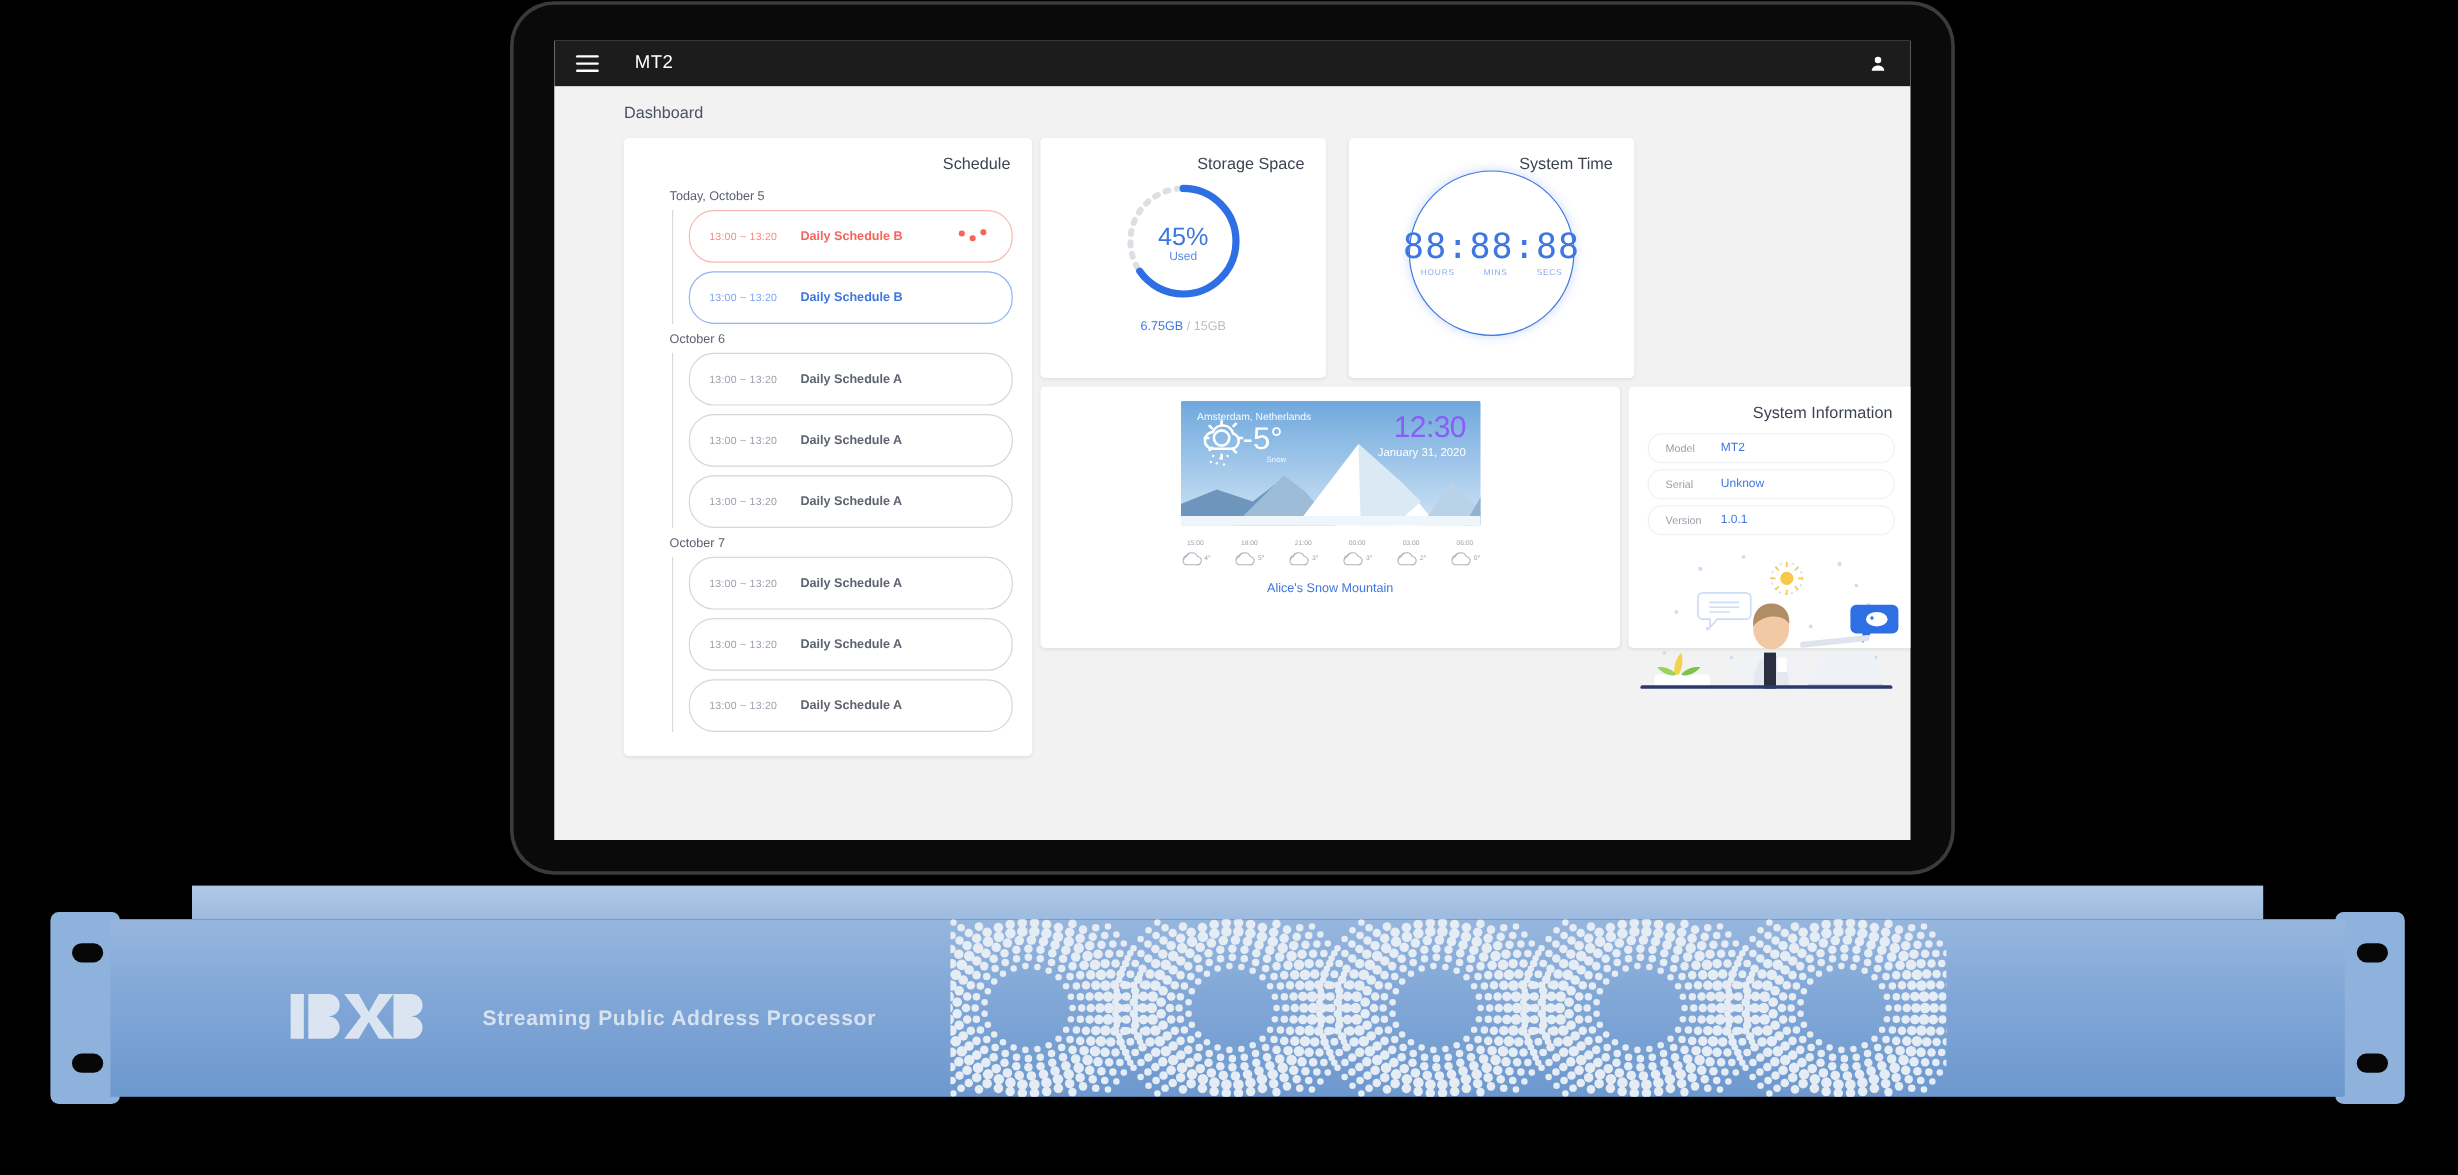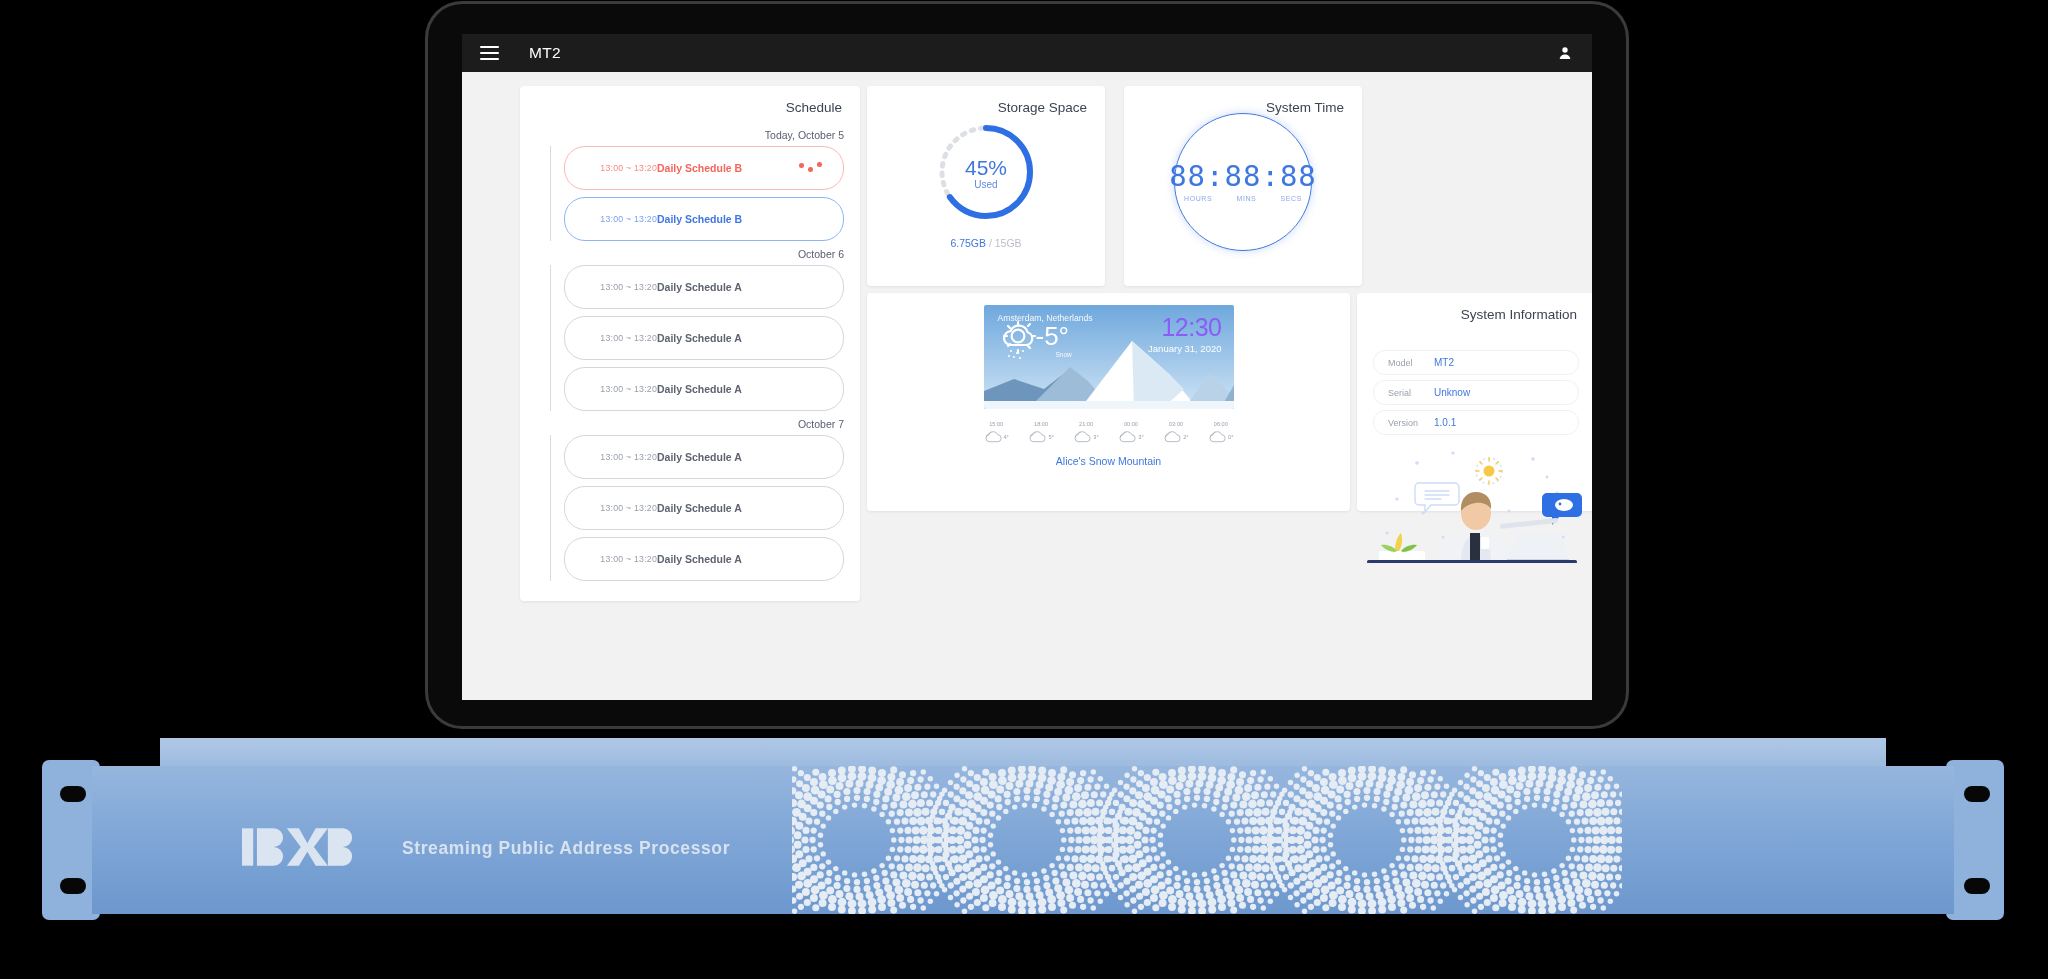--- a/index.html
+++ b/index.html
@@ -24,21 +24,21 @@
 
   
   #page{background:#f2f2f2;height:628px;padding:14px 0 0 58px;box-sizing:border-box;}
   #crumb{font-size:13.5px;color:#4a5160;margin-bottom:14px;}
   #grid{display:flex;gap:7px;align-items:flex-start;}
   .card{background:#fff;border-radius:4px;box-shadow:0 1px 3px rgba(0,0,0,.07);}
   .card-title{font-size:13.5px;color:#3c4352;padding:14px 18px 0 18px;text-align:right;}
 
   
   #schedule{width:340px;height:515px;overflow:hidden;}
-  #sched-body{padding:10px 16px 0 18px;text-align:right;}
+  #sched-body{padding:10px 16px 0 28px;}
   .day-label{font-size:10.5px;color:#5a6070;margin:4px 0 5px 10px;}
   .day-group{border-left:1.4px solid #d8dade;margin-left:12px;padding-left:13px;}
   .ev{height:42px;border:1.1px solid #d4d7dc;border-radius:21px;display:flex;align-items:center;
       padding:0 16px;margin-bottom:7px;background:#fff;position:relative;}
   .ev .t{font-size:8.8px;color:#9aa0ab;width:76px;flex:none;letter-spacing:.2px;}
   .ev .n{font-size:10.5px;color:#5d636f;font-weight:bold;}
   .ev.red{border-color:#f9b9b4;}
   .ev.red .t{color:#f78a83;} .ev.red .n{color:#f4655c;}
   .ev.blue{border-color:#8fb4f7;}
   .ev.blue .t{color:#7ba2ef;} .ev.blue .n{color:#3f77e0;}
@@ -118,20 +118,21 @@
           </div>
         <div class="title">MT2</div>
         <div class="spacer"></div>
         <svg class="user-ic" viewBox="0 0 24 24">
           <circle cx="12" cy="8" r="3.6" fill="#fff"></circle>
           <path d="M5 20c0-3.6 3.2-6 7-6s7 2.4 7 6z" fill="#fff"></path>
         </svg>
       </div>
 
       <div id="page">
+        <div id="crumb">Dashboard</div>
 
         <div id="grid">
 
           <div class="card" id="schedule">
             <div class="card-title">Schedule</div>
             <div id="sched-body">
                 <div class="day-label">Today, October 5</div>
                 <div class="day-group">
                   <div class="ev red">
                     <span class="t">13:00 ~ 13:20</span>
@@ -317,21 +318,21 @@
                         </svg>
                         <span class="ht">0°</span>
                       </div>
                     </div>
                   </div>
                 <div class="theme-name">Alice's Snow Mountain</div>
               </div>
 
               <div class="card" id="sysinfo">
                 <div class="card-title">System Information</div>
-                <div id="info-rows" style="margin-top:28px">
+                <div id="info-rows" style="margin-top:10px">
                     <div class="info-row">
                       <span class="k">Model</span>
                       <span class="v">MT2</span>
                     </div>
                     <div class="info-row">
                       <span class="k">Serial</span>
                       <span class="v">Unknow</span>
                     </div>
                     <div class="info-row">
                       <span class="k">Version</span>

